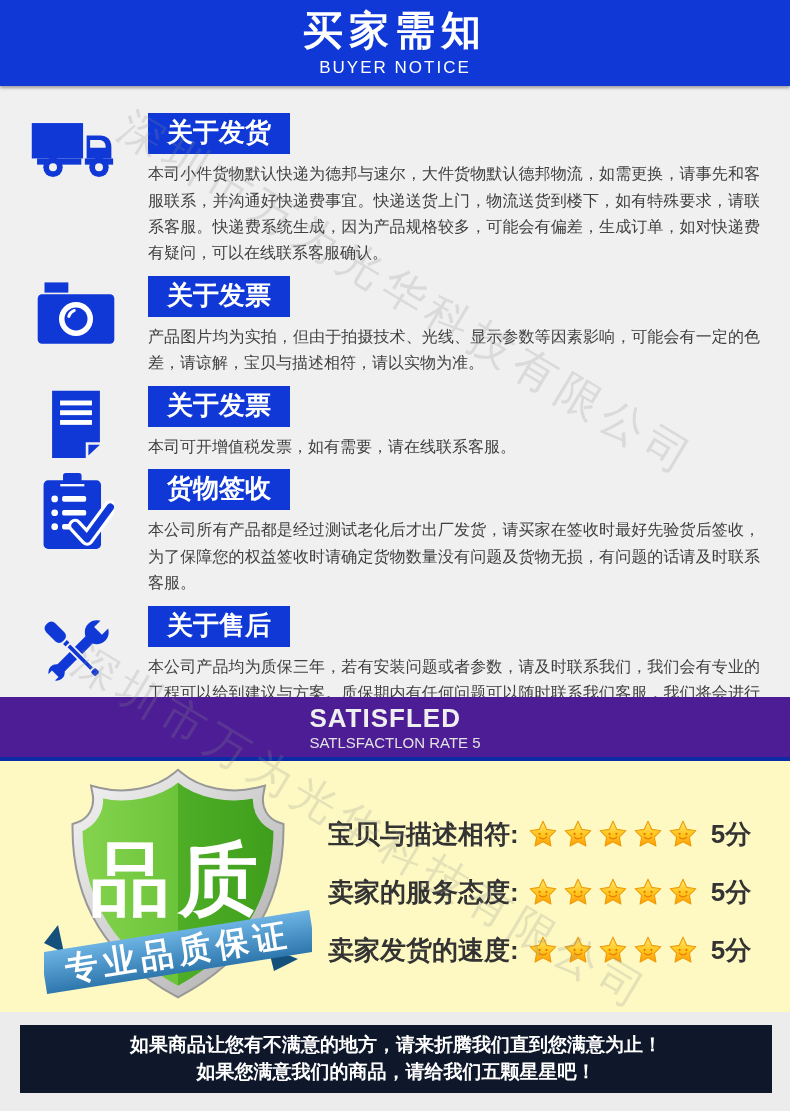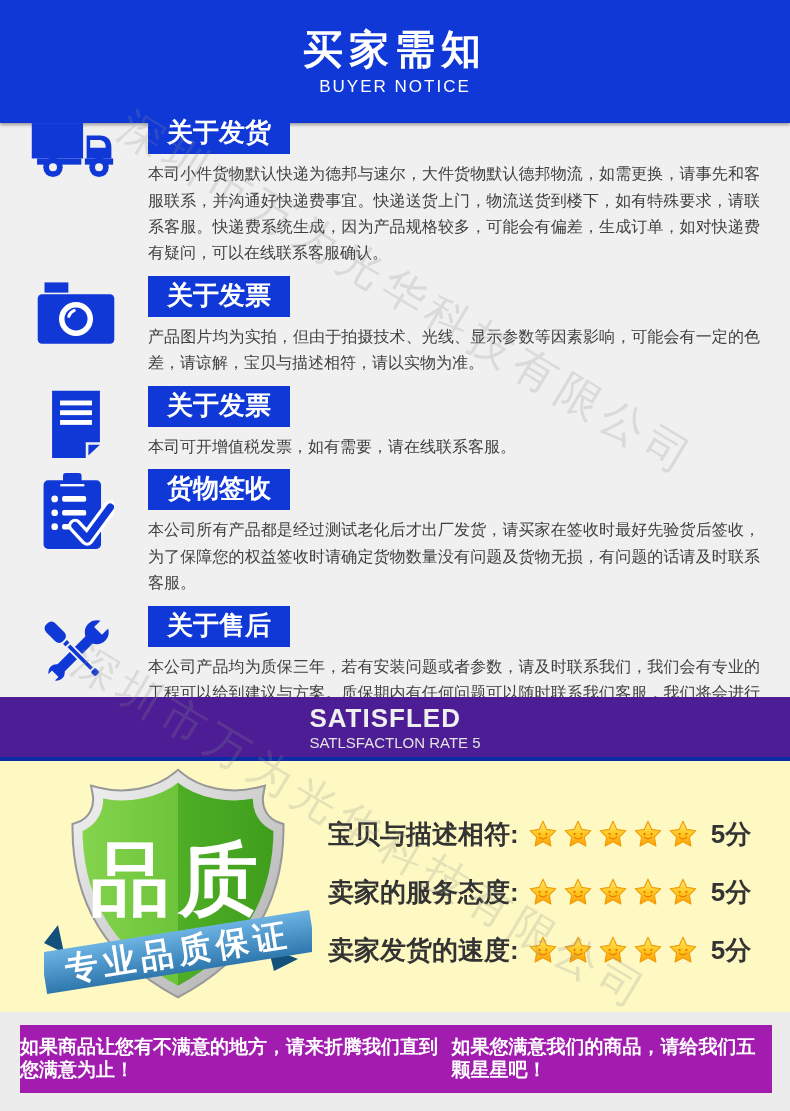--- a/index.html
+++ b/index.html
@@ -1,20 +1,20 @@
 <!DOCTYPE html>
 <html><head>
 <meta charset="utf-8">
 <style>
   html,body{margin:0;padding:0;background:#ffffff;}
   .page{position:relative;width:790px;height:1111px;background:#f0f0f1;overflow:hidden;
         font-family:"Liberation Sans",sans-serif;}
 
   
-  .header{position:absolute;top:0;left:0;right:0;height:123px;background:#0f38d6;
+  .header{position:absolute;top:0;left:0;right:0;height:86px;background:#0f38d6;
           display:flex;flex-direction:column;align-items:center;justify-content:center;gap:9px;
           box-shadow:0 2px 3px rgba(0,0,0,.35);z-index:10;}
   .header-title{color:#fff;font-size:40px;font-weight:bold;letter-spacing:6px;line-height:1;}
   .header-sub{color:#fff;font-size:17px;letter-spacing:2px;line-height:1;}
 
   
   .sections{position:absolute;top:97px;left:0;right:0;height:600px;
             padding:16px 30px 0 10px;box-sizing:border-box;overflow:hidden;z-index:10;}
   .section{display:flex;margin-bottom:9px;}
   .sec-icon{flex:0 0 132px;display:flex;justify-content:center;align-items:flex-start;padding-top:3px;}
@@ -38,22 +38,22 @@
   .shield{position:absolute;left:44px;top:6px;width:268px;height:240px;}
   .ratings{position:absolute;left:328px;top:58px;}
   .rating-row{display:flex;align-items:center;margin-bottom:28px;height:30px;}
   .rating-label{font-size:26px;font-weight:bold;color:#333;white-space:nowrap;}
   .stars{display:flex;gap:7px;margin:0 14px 0 10px;}
   .star{width:28px;height:28px;display:block;}
   .rating-score{font-size:26px;font-weight:bold;color:#333;white-space:nowrap;}
 
   
   .footer{position:absolute;top:1012px;left:0;right:0;height:99px;background:#ececec;z-index:10;}
-  .footer-box{position:absolute;left:20px;right:18px;top:13px;height:68px;background:#a21caf;
-              display:flex;flex-direction:row;align-items:center;justify-content:center;gap:4px;}
+  .footer-box{position:absolute;left:20px;right:18px;top:13px;height:68px;background:#0f172a;
+              display:flex;flex-direction:column;align-items:center;justify-content:center;gap:4px;}
   .footer-line{color:#fff;font-size:19px;font-weight:bold;line-height:1.2;}
 
   
   .watermark{position:absolute;z-index:60;color:#8f8f8f;opacity:.22;font-size:44px;
              letter-spacing:7px;white-space:nowrap;pointer-events:none;transform-origin:0 0;}
   .wm-1{top:98px;left:138px;transform:rotate(31deg);}
   .wm-2{top:632px;left:92px;transform:rotate(31deg);}
 
   .icon-svg{display:block;}
 </style>

